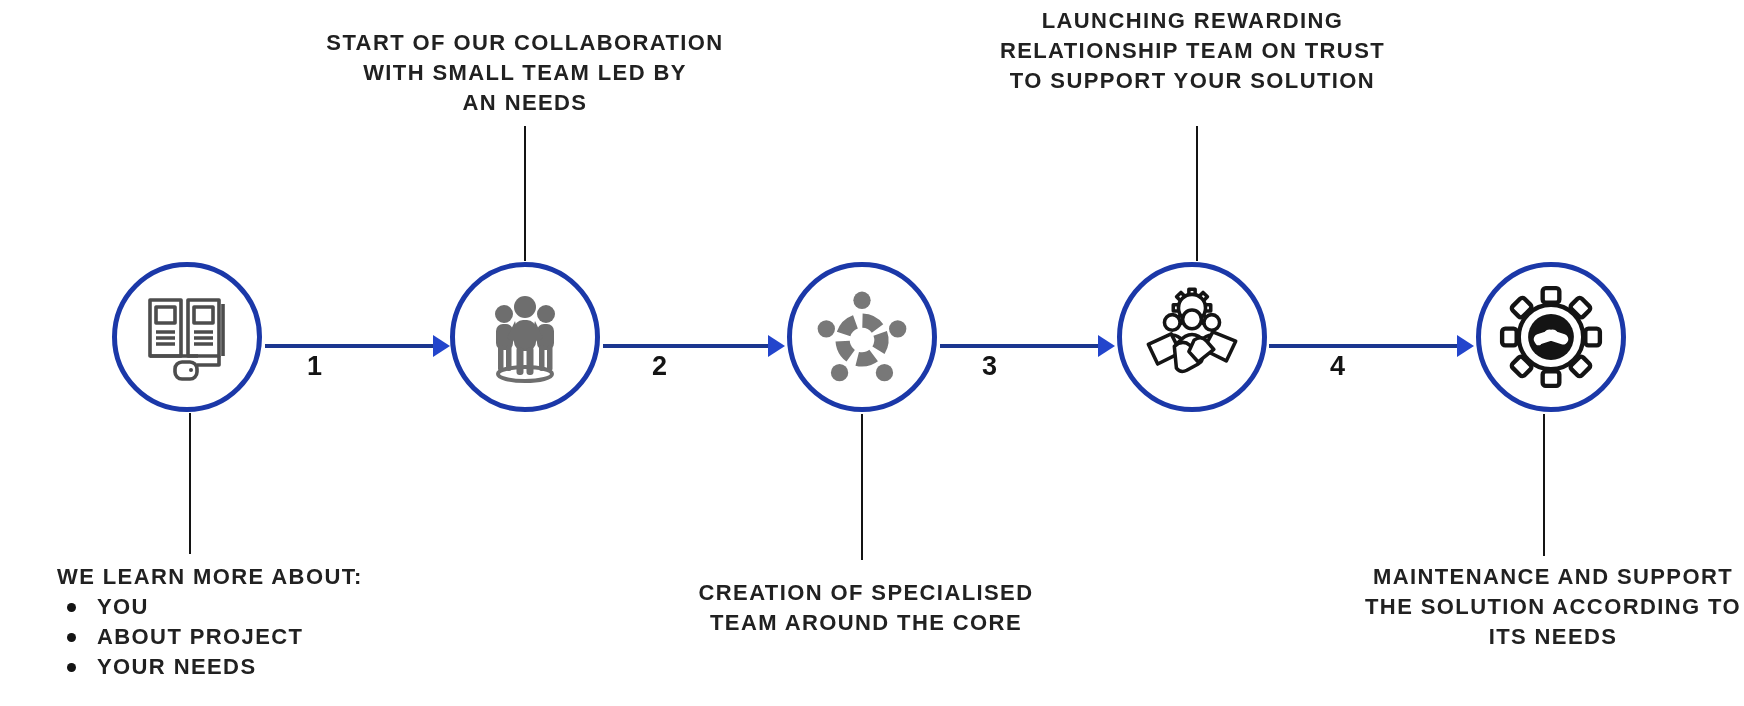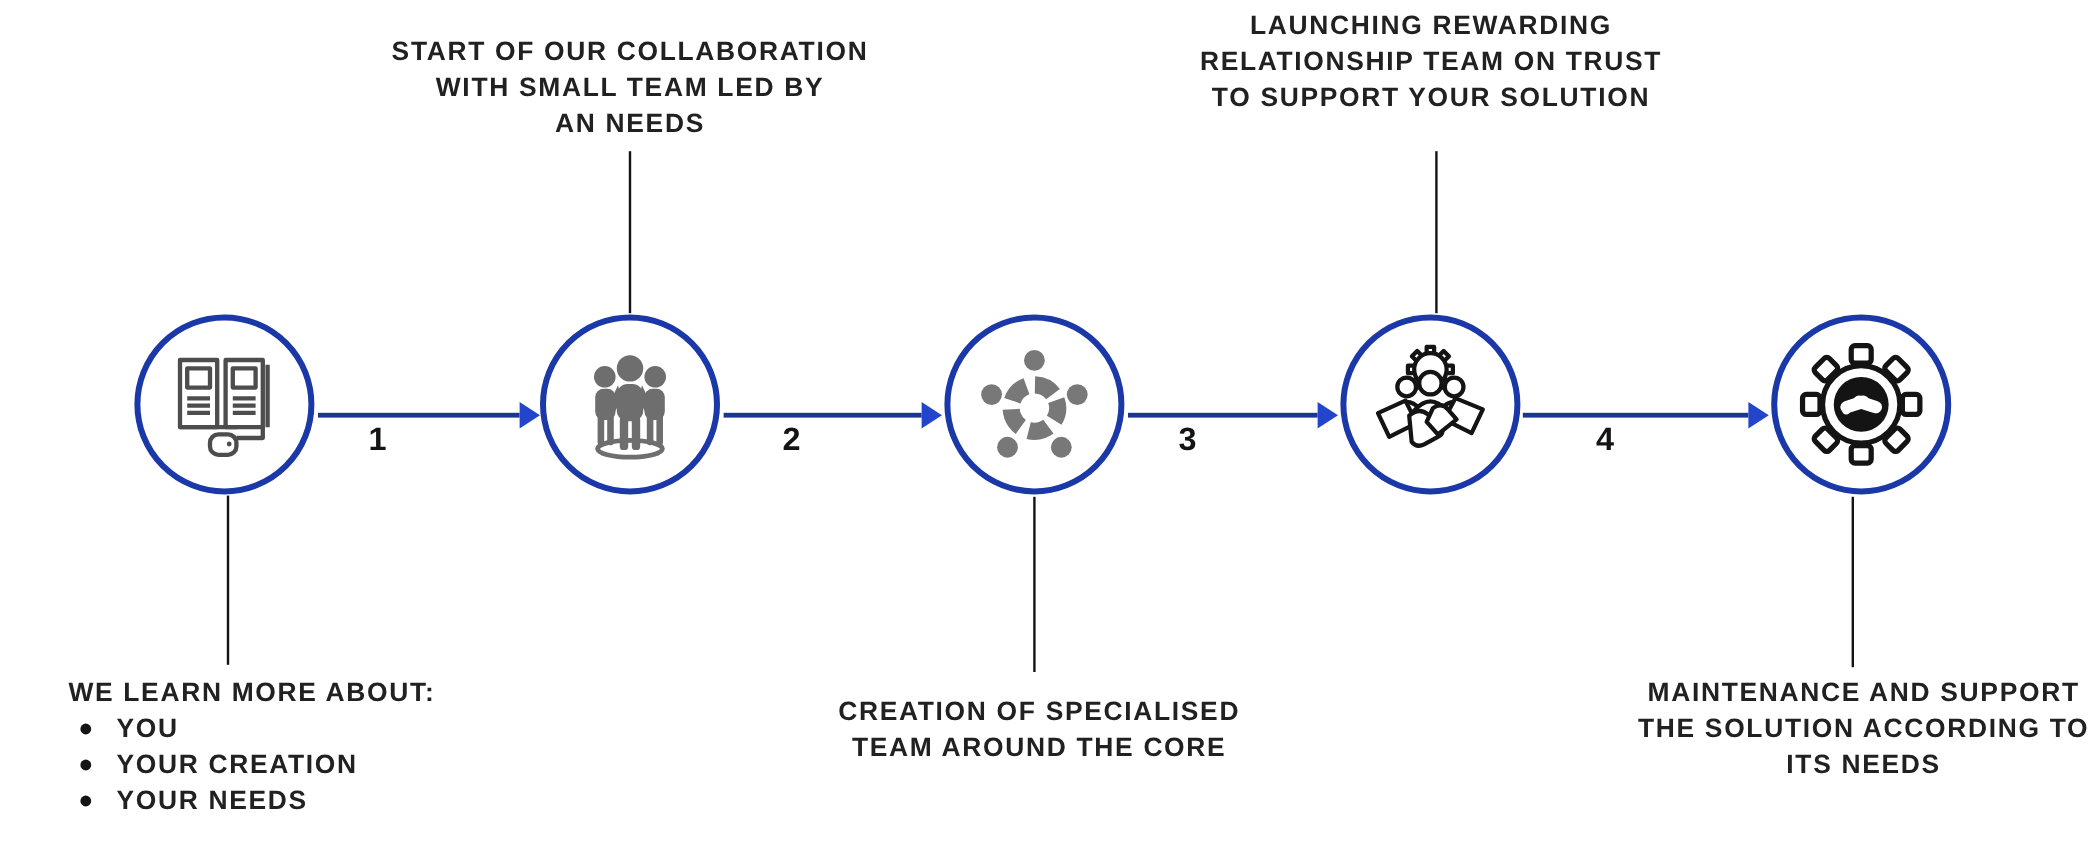--- a/index.html
+++ b/index.html
@@ -203,21 +203,21 @@
   </div>
 
   <div class="caption t1">
     <div>WE LEARN MORE ABOUT:</div>
     <div class="bullet-row">
       <span class="bullet-dot"></span>
       <span>YOU</span>
     </div>
     <div class="bullet-row">
       <span class="bullet-dot"></span>
-      <span>YOUR CREATION</span>
+      <span>ABOUT PROJECT</span>
     </div>
     <div class="bullet-row">
       <span class="bullet-dot"></span>
       <span>YOUR NEEDS</span>
     </div>
   </div>
 
   <div class="caption centered t3">
     <div>CREATION OF SPECIALISED</div>
     <div>TEAM AROUND THE CORE</div>

